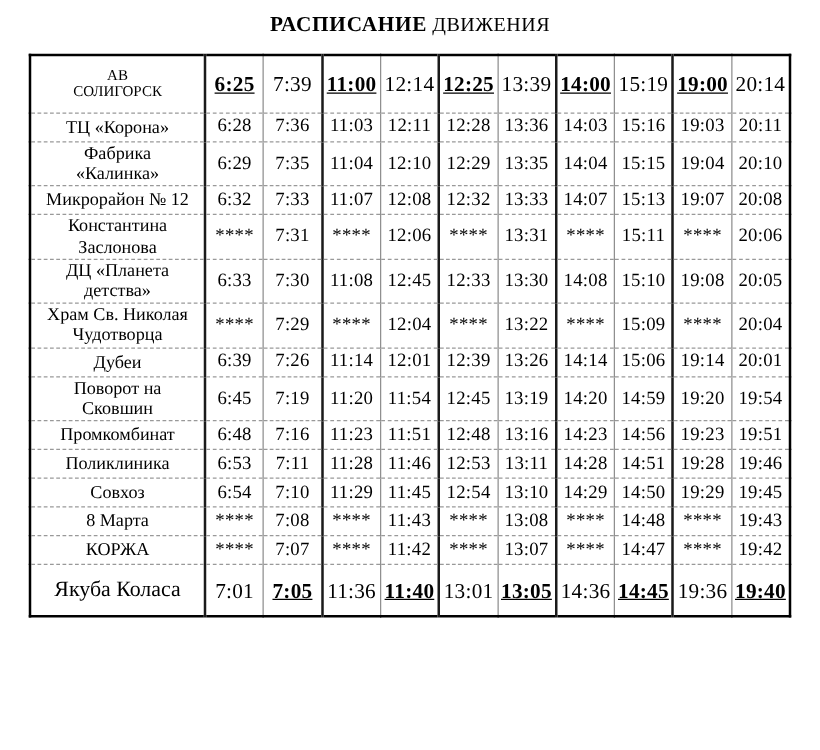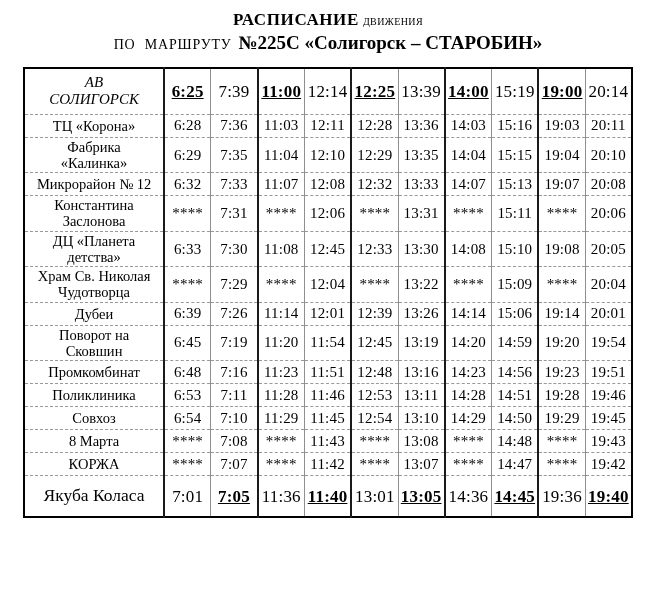--- a/index.html
+++ b/index.html
@@ -20,21 +20,21 @@
     text-align: center;
     padding-top: 9px;
     line-height: 1.3;
   }
   .t1-main {
     font-weight: bold;
     font-size: 17px;
     letter-spacing: 0.6px;
   }
   .t1-rest {
-    font-size: 10px;
+    font-size: 16px;
     letter-spacing: 0.4px;
     margin-top: 20px;
   }
   .t2-prefix {
     font-size: 14px;
     letter-spacing: 0.8px;
     word-spacing: 5px;
   }
   .t2-route {
     font-weight: bold;
@@ -63,41 +63,38 @@
     font-size: 14.5px;
   }
   td.time {
     border-left: 1px solid #8f8f8f;
     letter-spacing: 0.2px;
   }
   td.time.pair-start {
     border-left: 2px solid #1a1a1a;
   }
   tr.row-header td { font-size: 17px; height: 43px; }
-  tr.row-header td.stop-name { font-size: 15px; font-style: italic; }
+  tr.row-header td.stop-name { font-size: 12px; }
   tr.row-footer td { font-size: 17px; height: 38px; margin-left: 35px; }
   tr.row-footer td.stop-name { font-size: 17.5px; }
   tr.row-single td { height: 20px; }
   td.emph {
     font-weight: bold;
     text-decoration: underline;
   }
 </style>
 </head>
 <body>
 
 <div class="page">
 
   <div class="title-block">
     <div>
       <span class="t1-main">РАСПИСАНИЕ</span>
       <span class="t1-rest">ДВИЖЕНИЯ</span>
-    </div>
-    <div>
-      <span class="t2-prefix">ПО МАРШРУТУ</span><span class="t2-route">№225С «Солигорск – СТАРОБИН»</span>
     </div>
   </div>
 
   <table class="schedule">
     <colgroup>
       <col style="width:140px">
       <col span="10" style="width:46.8px">
     </colgroup>
     <tbody id="schedule-body">
         <tr class="row-header">

